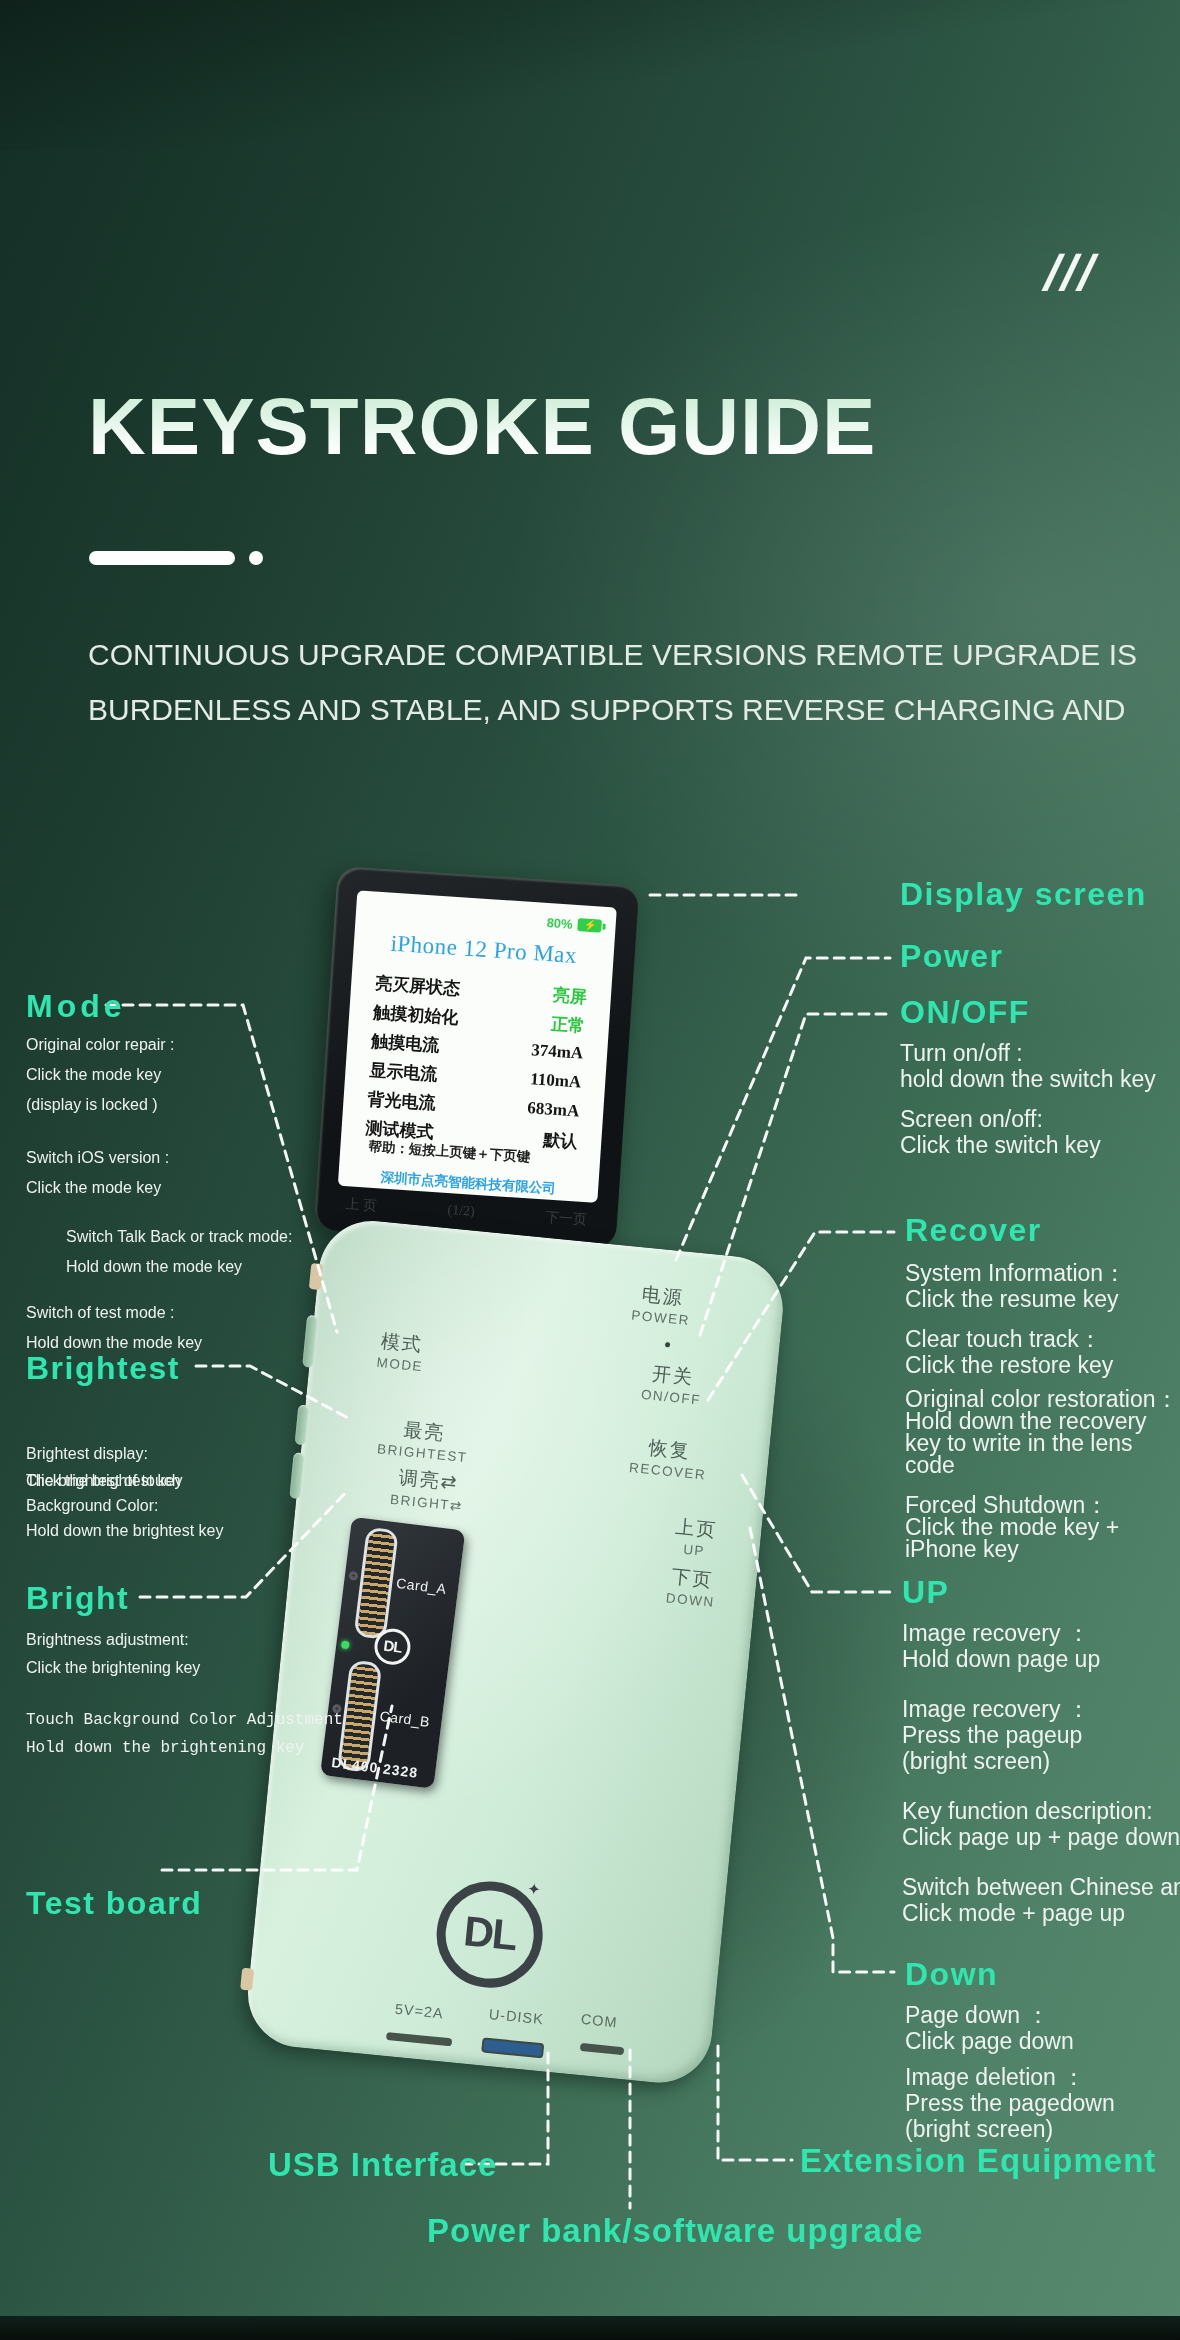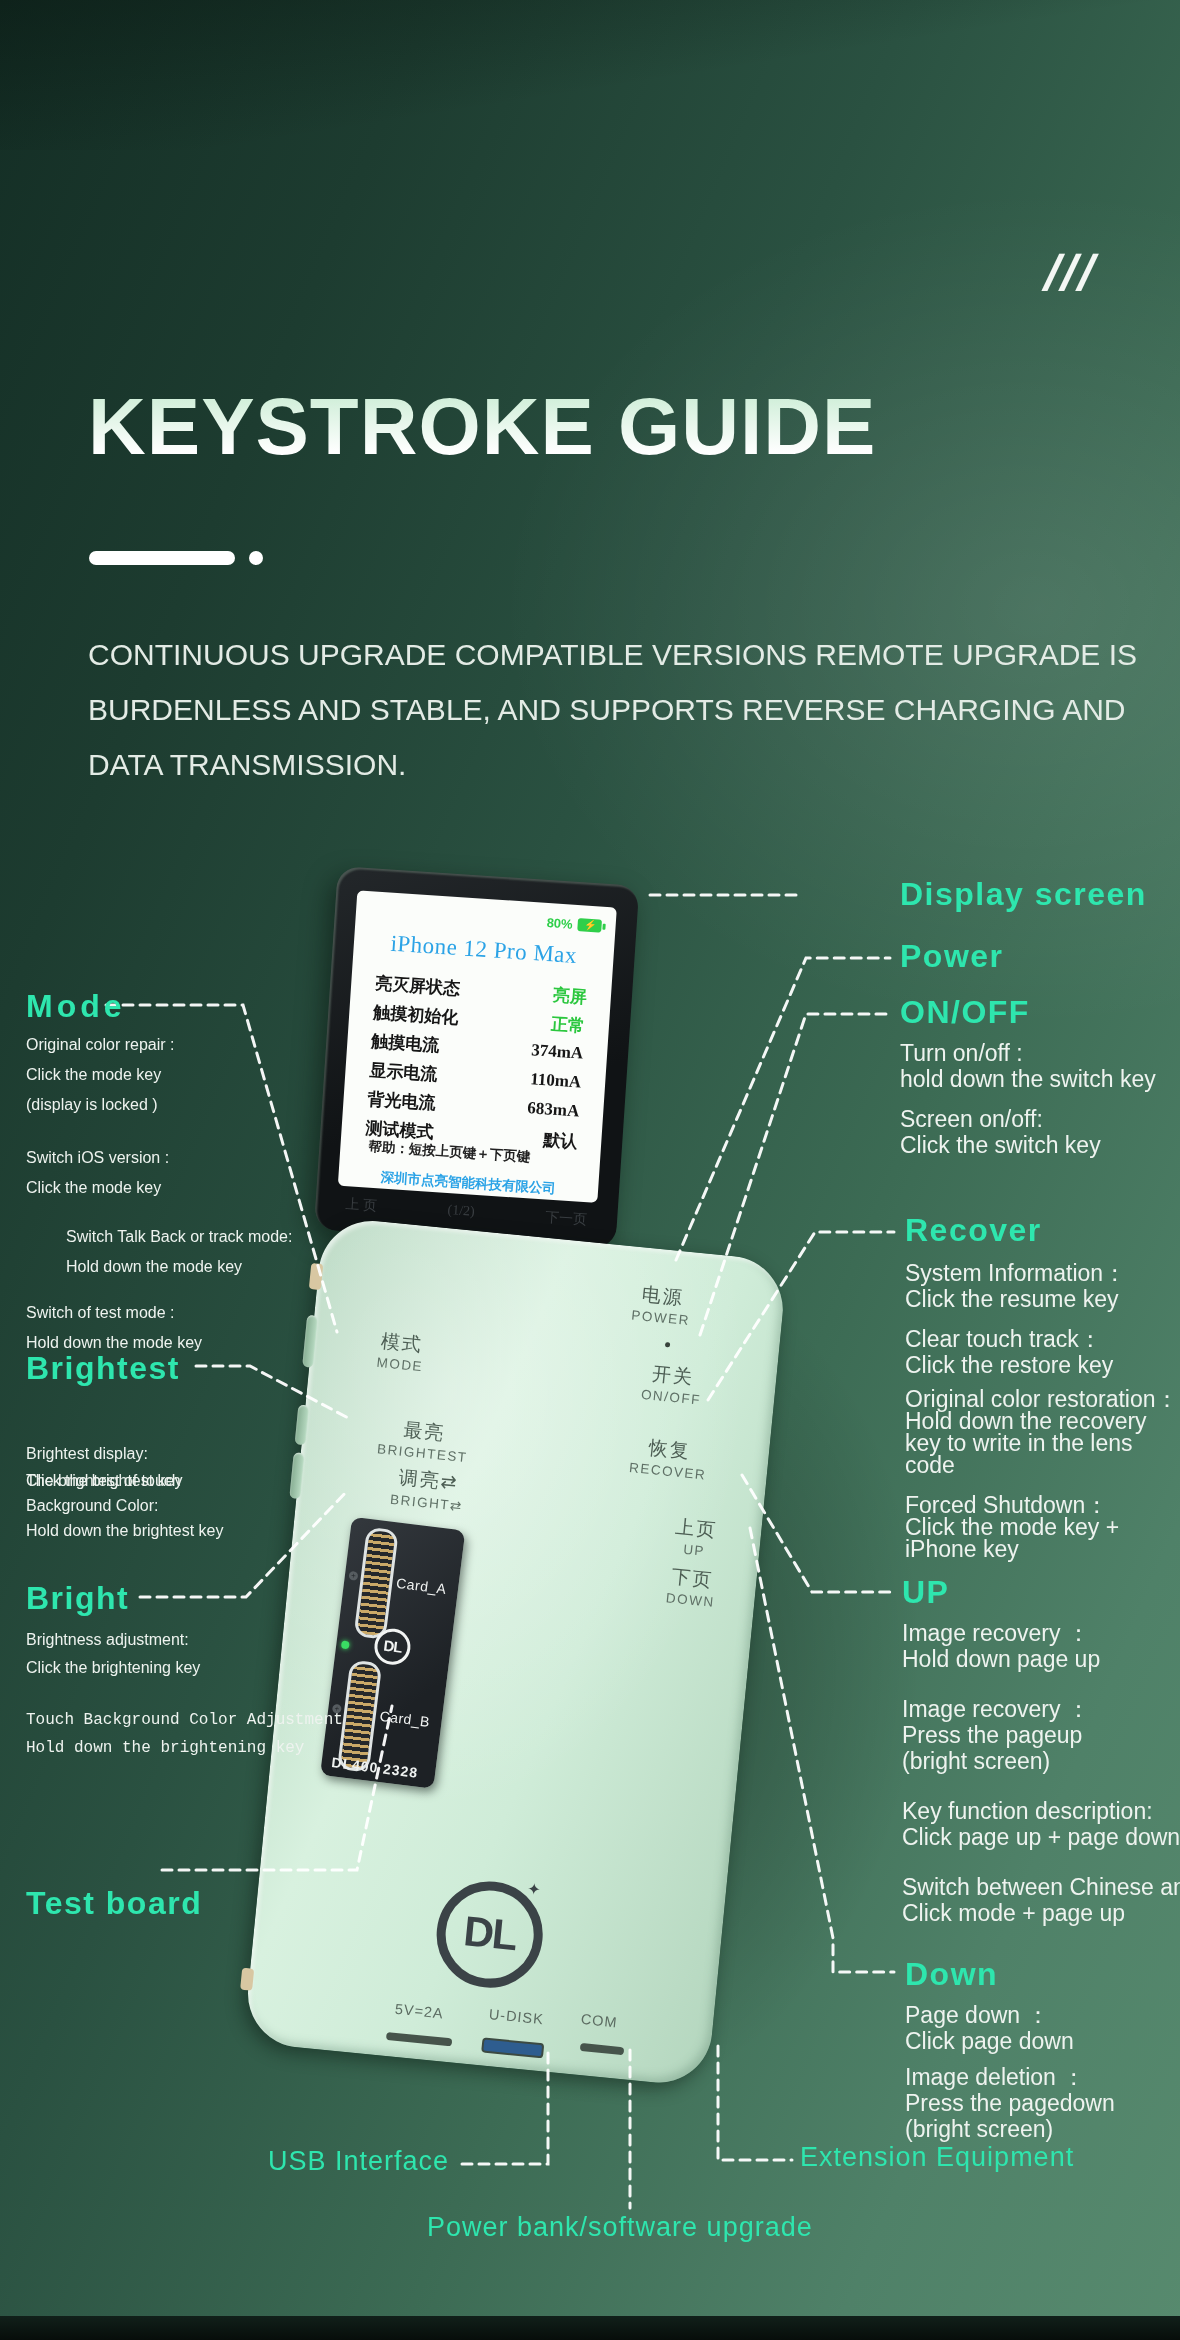--- a/index.html
+++ b/index.html
@@ -24,21 +24,21 @@
     -webkit-background-clip:text;background-clip:text;color:transparent;}
   #title1{top:258px;}
   #title2{top:384px;}
   #divider-bar{left:89px;top:551px;width:146px;height:14px;border-radius:8px;background:#ffffff;}
   #divider-dot{left:249px;top:551px;width:14px;height:14px;border-radius:50%;background:#ffffff;}
   .para{left:88px;width:1060px;color:#e3ebe5;font-size:30px;line-height:55px;font-weight:400;}
   #para1{top:627px;} #para2{top:682px;} #para3{top:737px;}
 
   
   .sec-h{color:#2ee6ae;font-weight:700;font-size:32px;letter-spacing:1.5px;white-space:nowrap;}
-  .sec-h-sm{color:#2ee6ae;font-weight:400;font-size:27px;letter-spacing:1px;white-space:nowrap;text-align:center;}
+  .sec-h-sm{color:#2ee6ae;font-weight:700;font-size:33px;letter-spacing:1px;white-space:nowrap;text-align:center;}
   
   .co{color:#eef3ef;font-size:16px;line-height:30px;white-space:nowrap;}
   .co-r{color:#eef3ef;font-size:23px;line-height:26px;white-space:nowrap;}
 
   
   #wires{left:0;top:0;width:1180px;height:2340px;}
   #wires polyline{fill:none;stroke:#ffffff;stroke-width:3;stroke-dasharray:10 7;stroke-linecap:round;opacity:0.95;}
 
   
   #dev-shadow{left:300px;top:1250px;width:620px;height:860px;border-radius:45%;
@@ -128,21 +128,20 @@
 
 <div id="canvas">
   <div class="abs ni" id="wedge"></div>
 
   <div class="abs" id="slashes">///</div>
   <div class="abs title" id="title2">KEYSTROKE GUIDE</div>
   <div class="abs" id="divider-bar"></div>
   <div class="abs" id="divider-dot"></div>
   <div class="abs para" id="para1">CONTINUOUS UPGRADE COMPATIBLE VERSIONS REMOTE UPGRADE IS</div>
   <div class="abs para" id="para2">BURDENLESS AND STABLE, AND SUPPORTS REVERSE CHARGING AND</div>
-  <div class="abs para" id="para3">DATA TRANSMISSION.</div>
 
   <div class="abs ni" id="dev-shadow"></div>
 
   <div class="abs" id="screen-module">
     <div class="abs" id="screen-white">
       <div class="abs" id="battery-row">
         <span id="battery-pct">80%</span>
         <span id="battery-icon">
             <span id="battery-bolt">⚡</span>
           </span>

